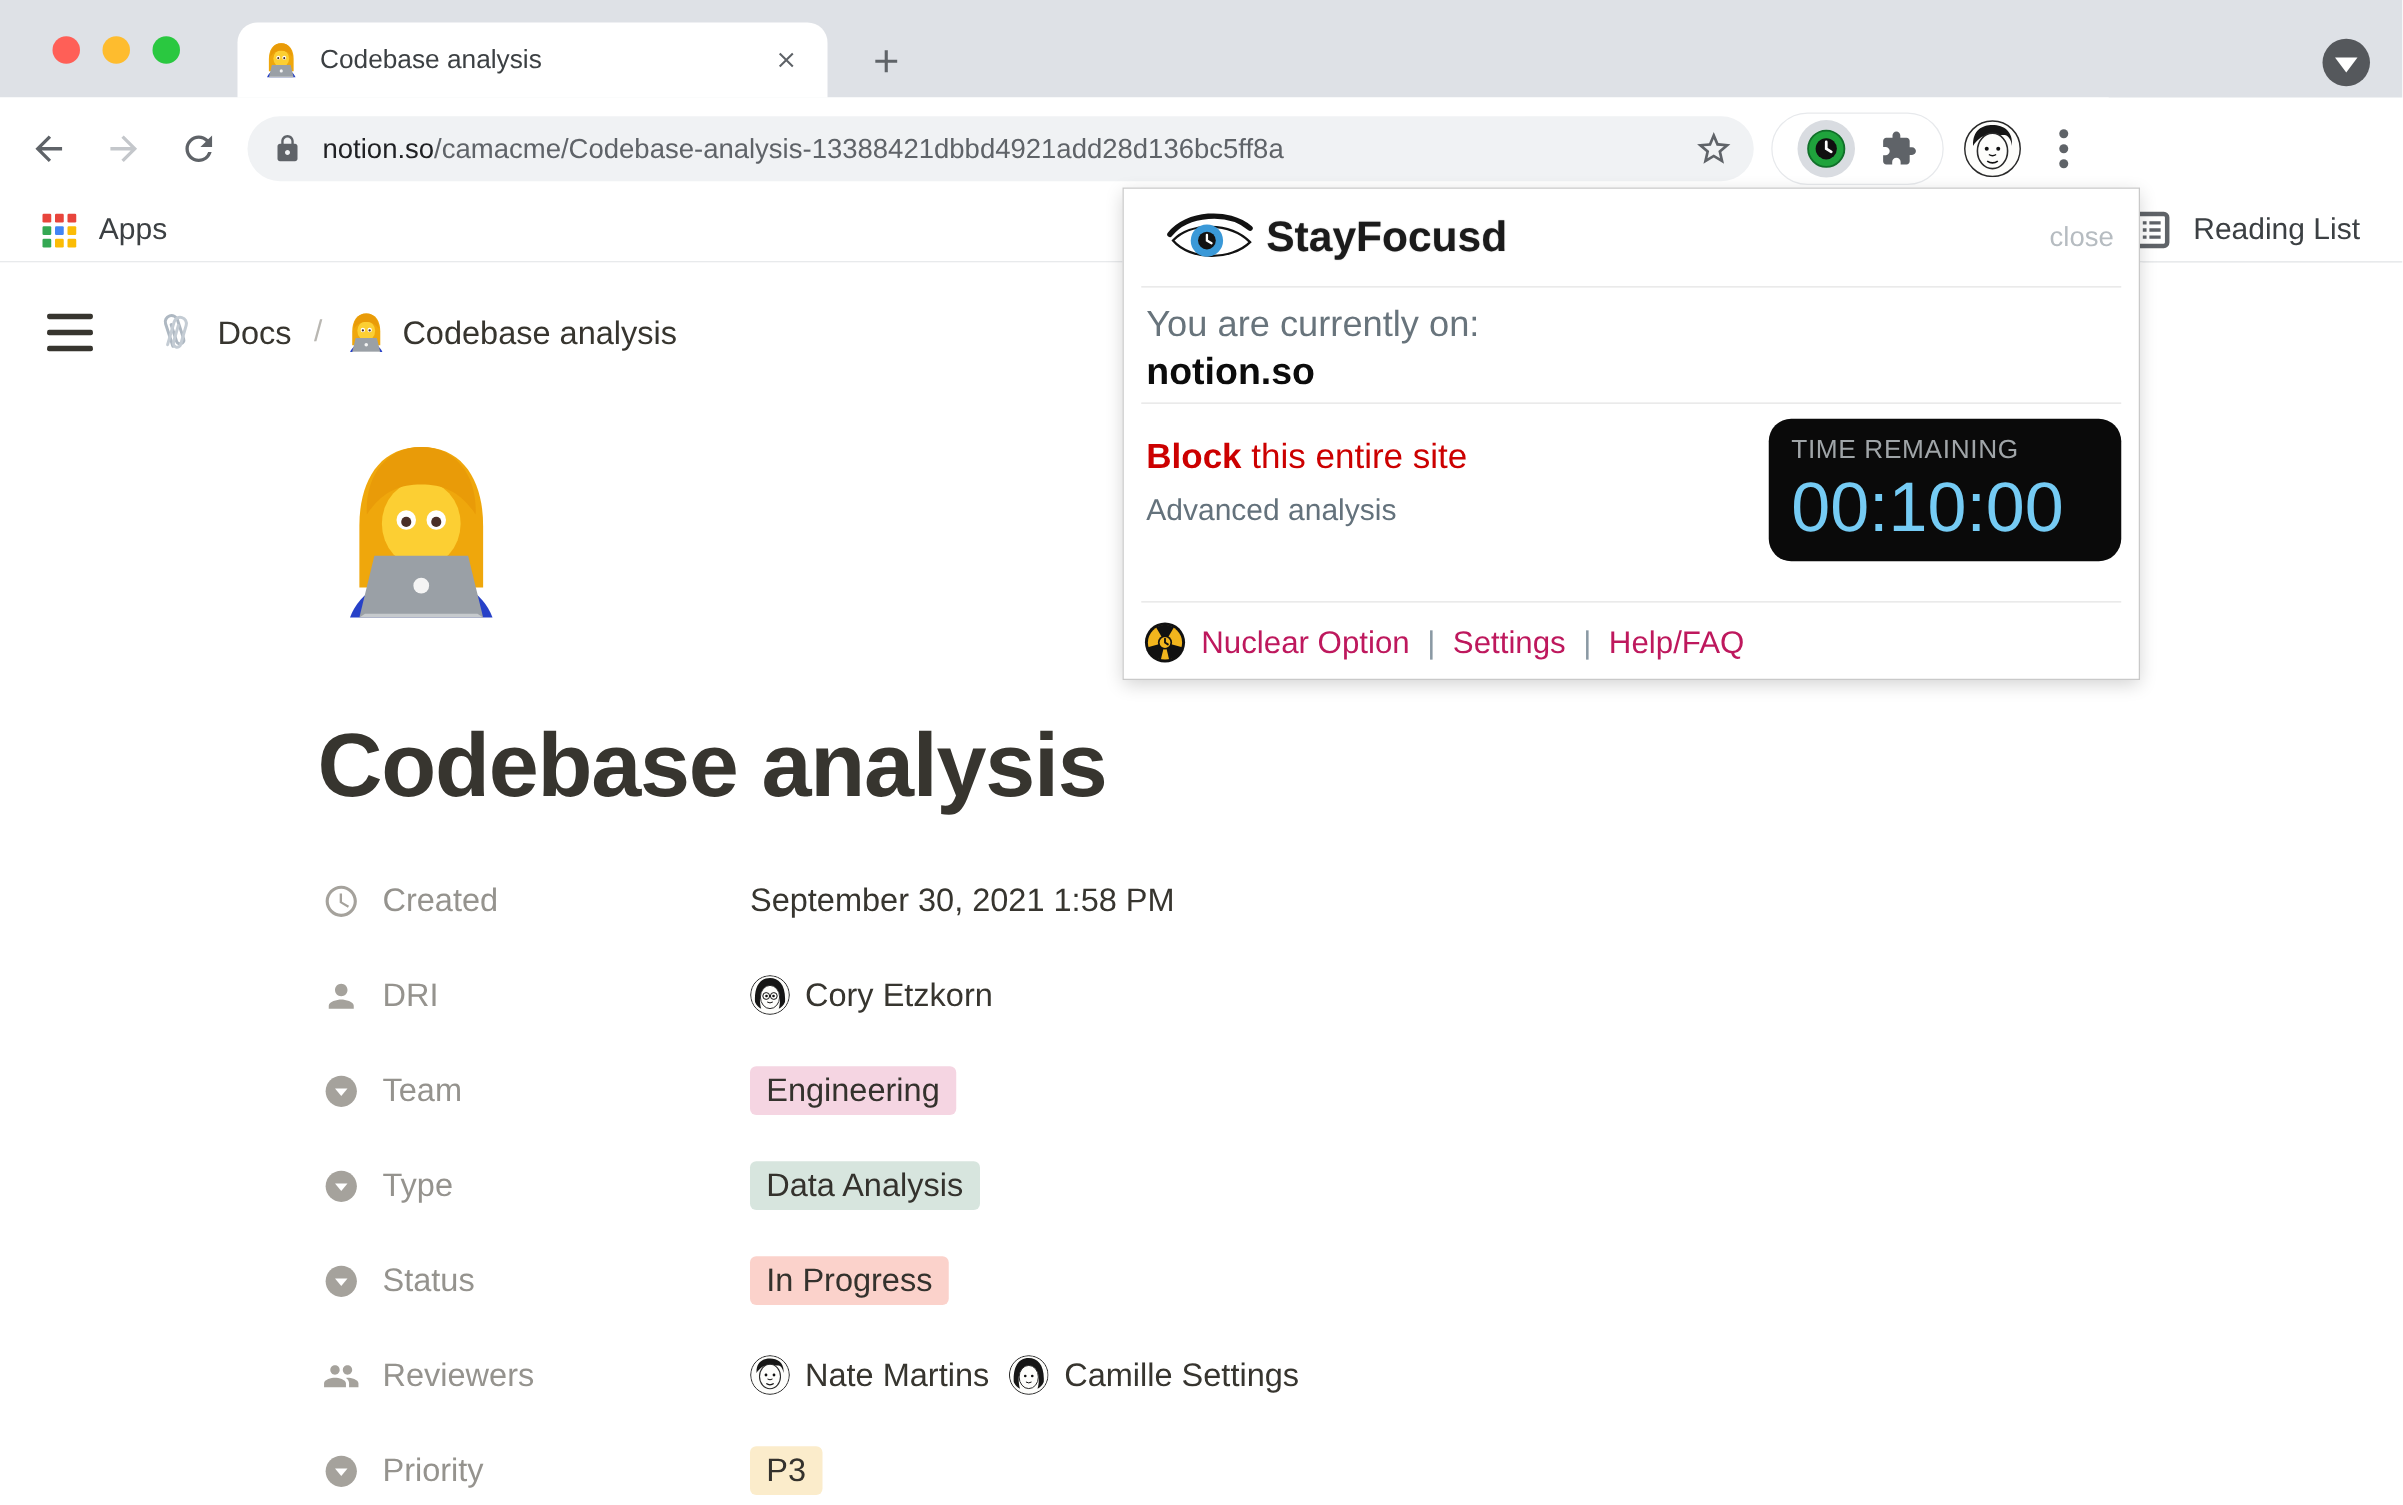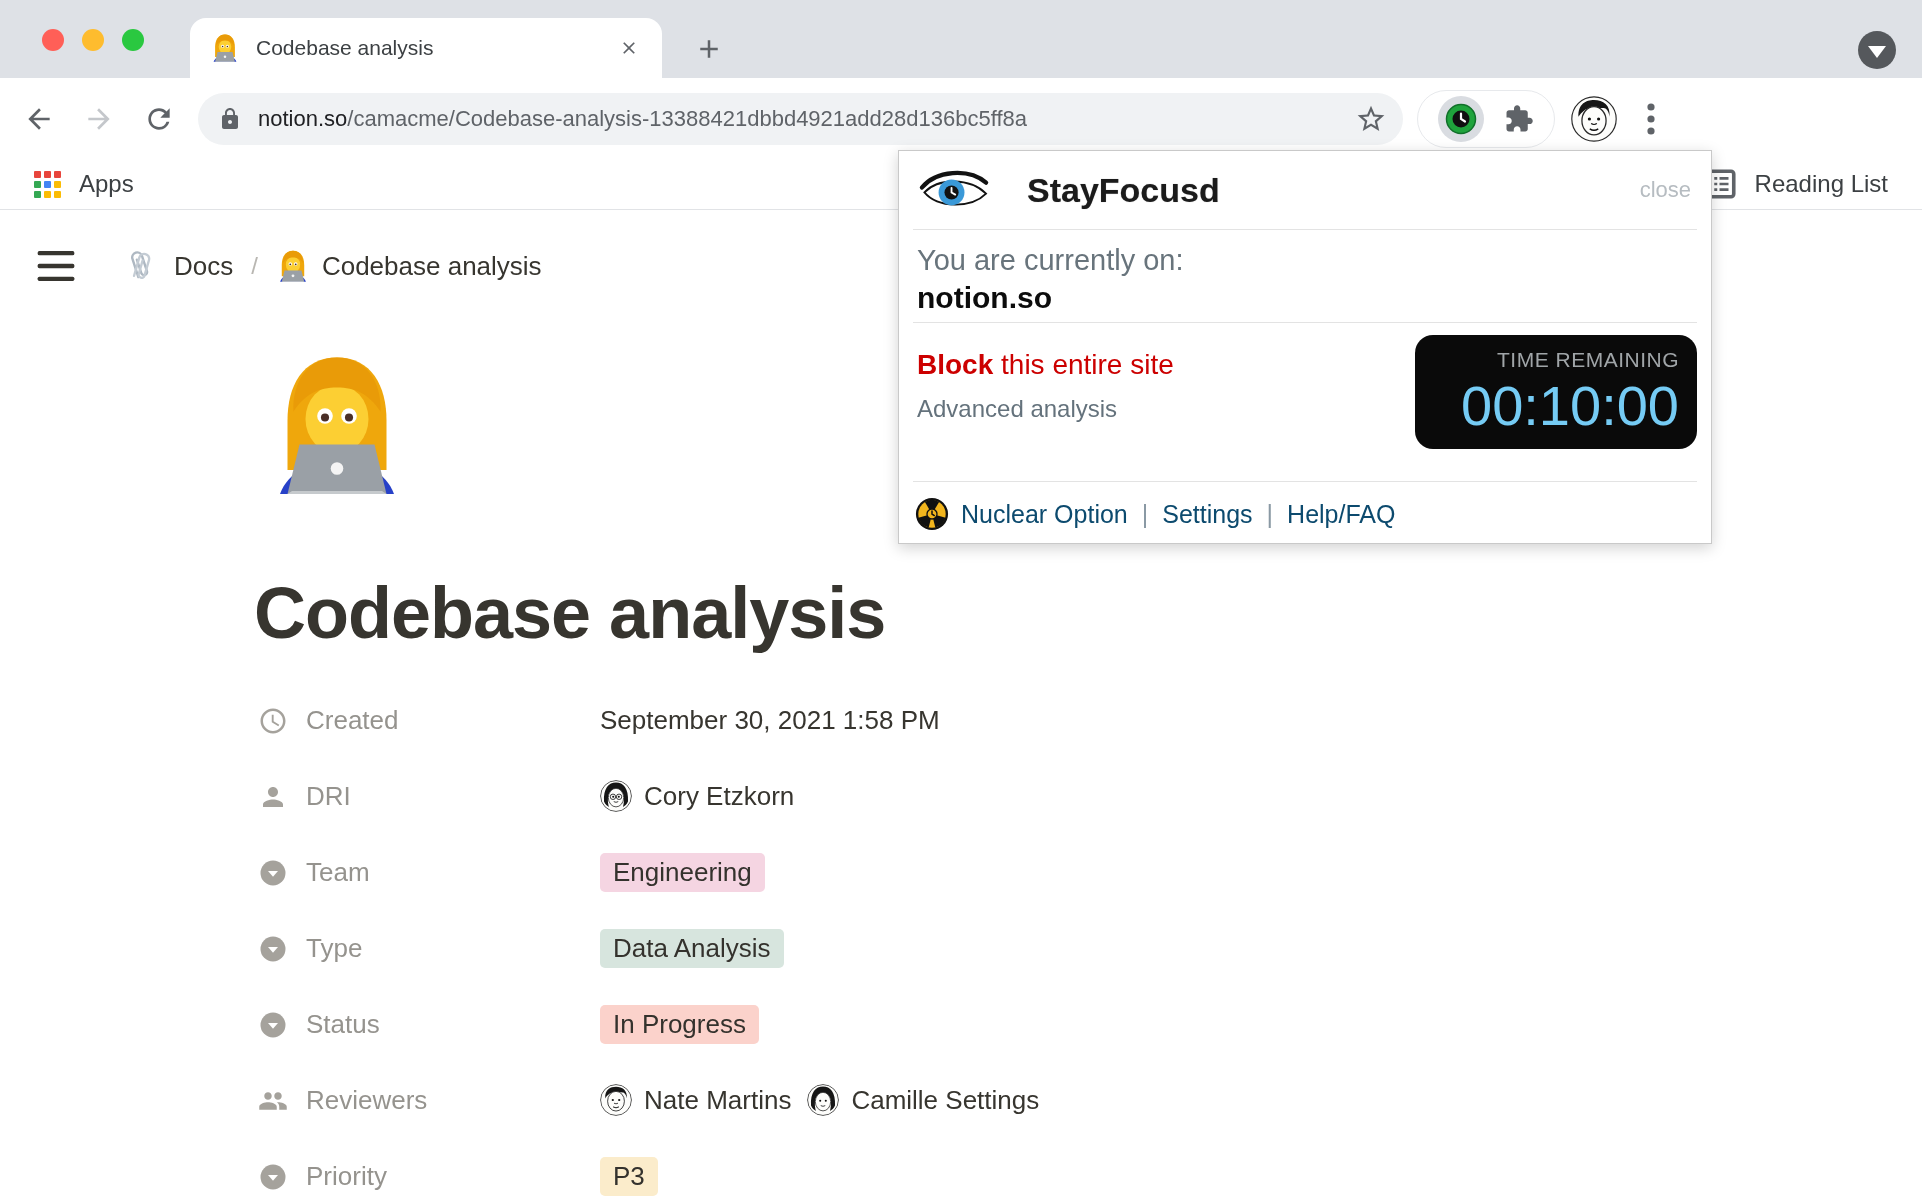--- a/index.html
+++ b/index.html
@@ -72,39 +72,39 @@
   .prop-icon { width:30px; height:30px; margin-right:18px; flex:none; }
   .prop-name { font-size:26px; color:#95938e; }
   .prop-value { display:flex; align-items:center; gap:16px; font-size:26px; color:#37352f; }
   .tag { padding:4px 13px; border-radius:5px; font-size:26px; color:#34322d; }
   .person { display:flex; align-items:center; gap:12px; }
   .pav { width:32px; height:32px; border-radius:50%; overflow:hidden; flex:none; }
 
   
   .popup { position:absolute; left:898px; top:150px; width:814px; height:394px; background:#fff;
            border:1px solid #c9c9c9; box-shadow:0 4px 14px rgba(0,0,0,.18); z-index:10; }
-  .pop-header { height:78px; display:flex; align-items:center; padding:0 18px; position:relative;gap:28px; }
+  .pop-header { height:78px; display:flex; align-items:center; padding:0 32px; position:relative; }
   .pop-logo { width:74px; height:46px; margin-right:8px; }
   .pop-brand { font-size:34px; font-weight:700; color:#1b1b1b; text-shadow:0 0 1px rgba(0,0,0,.35); }
   .pop-close { position:absolute; right:20px; top:26px; font-size:22px; color:#b6bcc1; }
   .pop-div { border-top:1px solid #e3e3e3; margin:0 14px; }
   .pop-current { height:92px; padding:14px 18px 0; }
   .cur-label { font-size:29px; color:#68747c; }
   .cur-site { font-size:30px; font-weight:700; color:#0c0c0c; margin-top:4px; }
   .pop-body { position:relative; height:158px; }
   .block-line { position:absolute; left:18px; top:26px; font-size:28px; color:#cc0000; }
   .block-line b { font-weight:700; }
   .adv-link { position:absolute; left:18px; top:72px; font-size:24px; color:#64727c; }
   .timerbox { position:absolute; right:14px; top:12px; width:282px; height:114px; background:#0a0a0a;
-              border-radius:18px; padding:13px 18px 0; text-align:right; }
+              border-radius:18px; padding:13px 18px 0; text-align:left; }
   .timer-label { font-size:21px; color:#a0a5a8; letter-spacing:.5px; }
   .timer-value { font-size:56px; margin-top:1px; }
   .pop-footer { height:64px; display:flex; align-items:center; padding:0 16px; }
   .nuke { width:34px; height:34px; margin-right:12px; flex:none; }
-  .pop-link { font-size:25px; color:#0c4a6e; }
+  .pop-link { font-size:25px; color:#be185d; }
   .pop-sep { font-size:25px; color:#8a99a4; margin:0 14px; }
 </style>
 </head>
 <body>
 
 <svg width="0" height="0" style="position:absolute">
   <defs>
     <symbol id="sym-wt-emoji" viewBox="0 0 100 100">
       <path d="M50 5 C27 5 17 24 17 47 L17 80 L83 80 L83 47 C83 24 73 5 50 5 Z" fill="#efa70c"></path>
       <ellipse cx="50" cy="46" rx="21" ry="23" fill="#fccf33"></ellipse>

